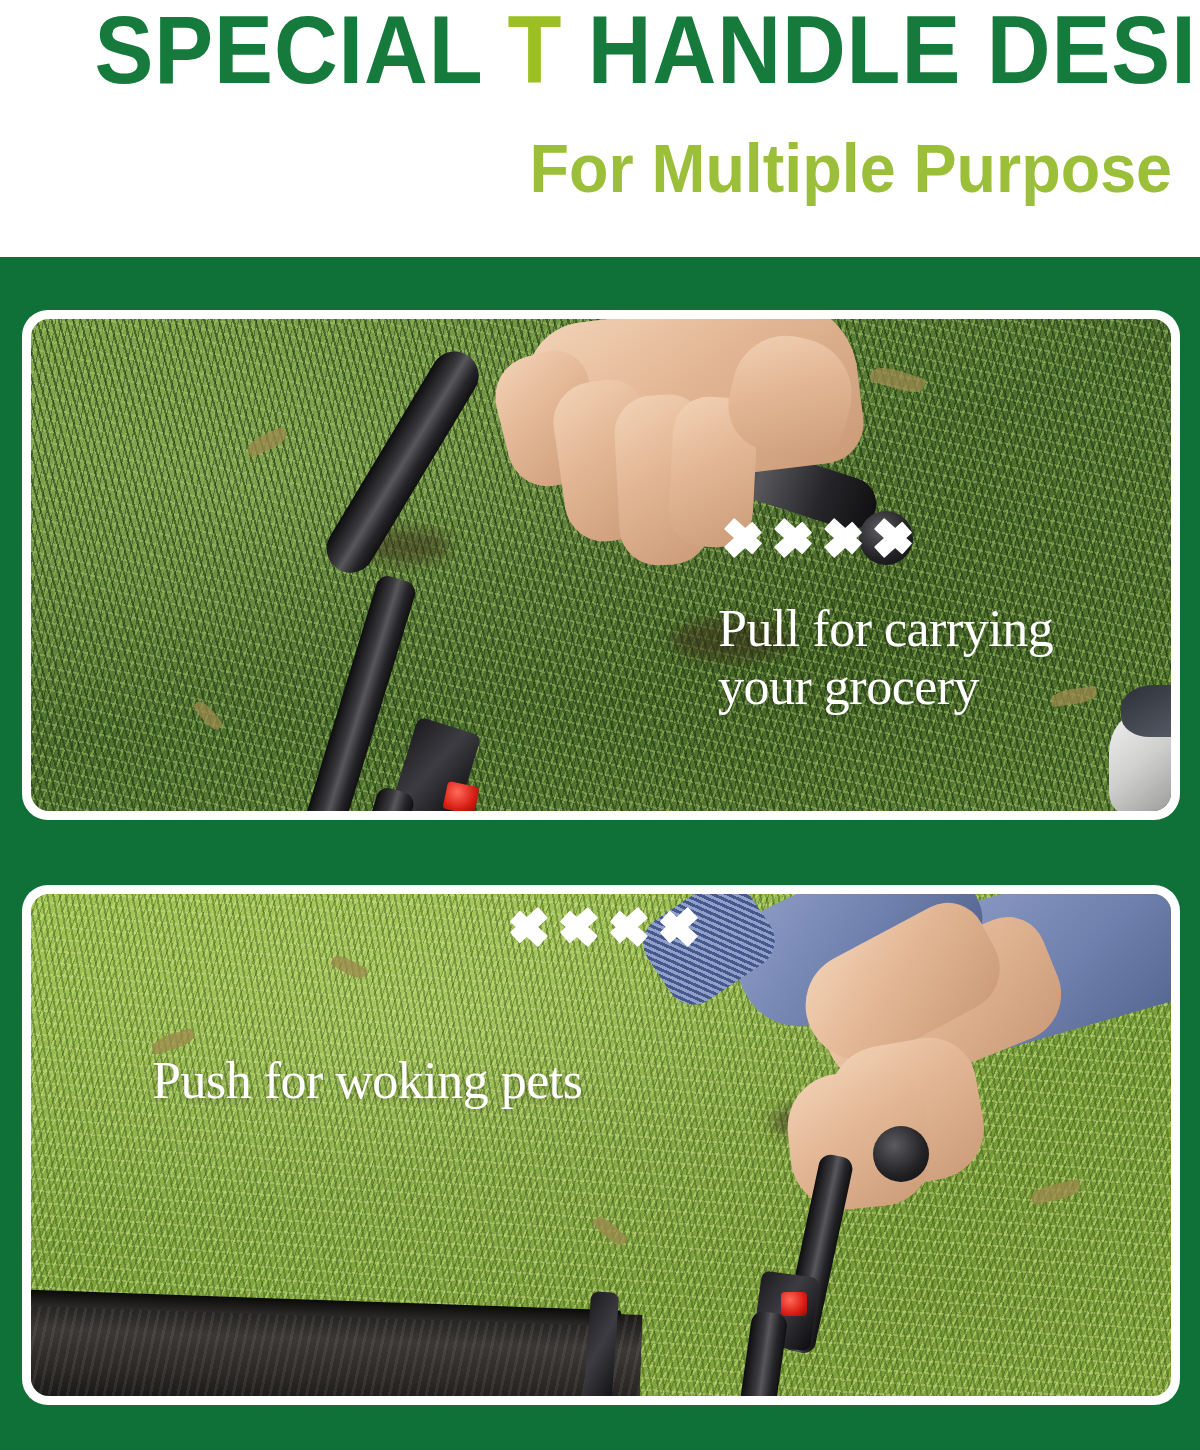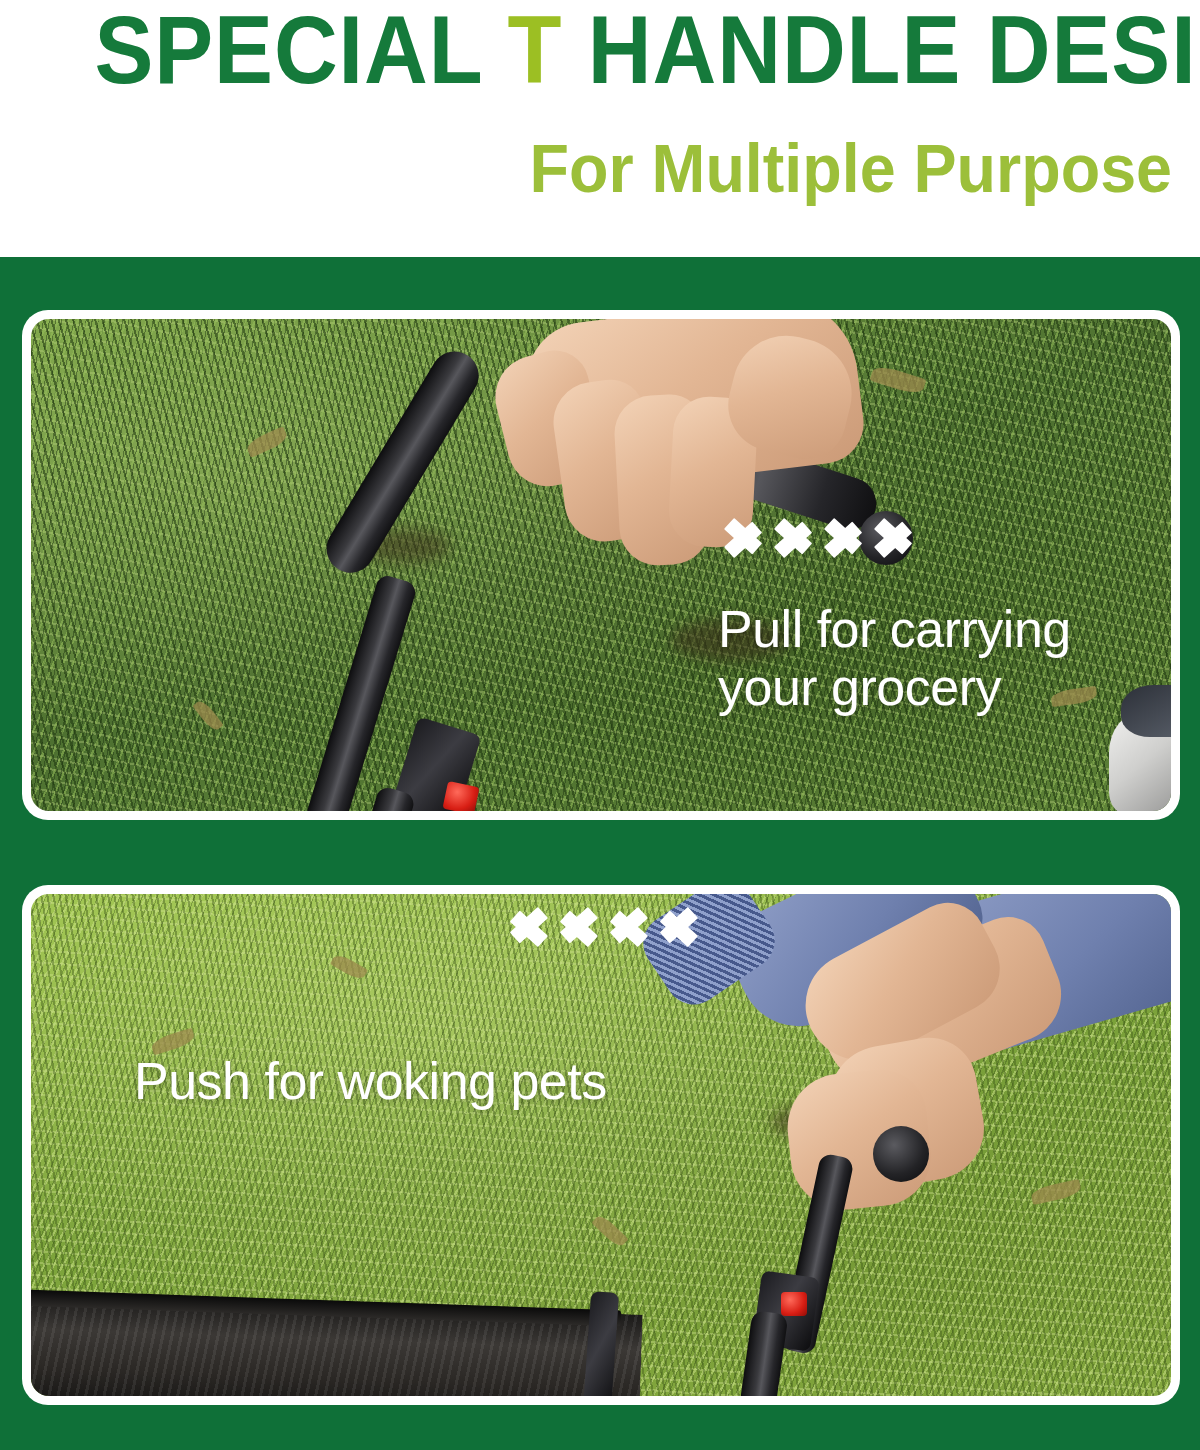--- a/index.html
+++ b/index.html
@@ -197,30 +197,30 @@
   }
   .chev-right::before { top: 15px; transform: rotate(42deg); transform-origin: left center; }
   .chev-right::after  { top: 44px; transform: rotate(-42deg); transform-origin: left center; }
   .chev-left::before  { top: 15px; transform: rotate(-42deg); transform-origin: right center; }
   .chev-left::after   { top: 44px; transform: rotate(42deg);  transform-origin: right center; }
 
   
   .caption {
     position: absolute;
     color: #ffffff;
-    font-family: Liberation Sans, sans-serif;
+    font-family: Liberation Serif, serif;
     font-weight: normal;
     font-size: 52px;
     line-height: 58px;
     letter-spacing: -0.5px;
     text-shadow: 0 2px 7px rgba(0,0,0,.28);
     white-space: pre-line;
   }
   .caption-top    { left: 718px; top: 600px; width: 440px; }
-  .caption-bottom { left: 134px; top: 1052px; width: 560px; white-space: nowrap; }
+  .caption-bottom { left: 152px; top: 1052px; width: 560px; white-space: nowrap; }
 </style>
 </head>
 <body>
 
 <div class="page">
 
   <div class="header">
     <div class="title"><span>SPECIAL </span><span class="t-accent">T</span><span> HANDLE DESIGN</span></div>
     <div class="subtitle">For Multiple Purpose</div>
   </div>

